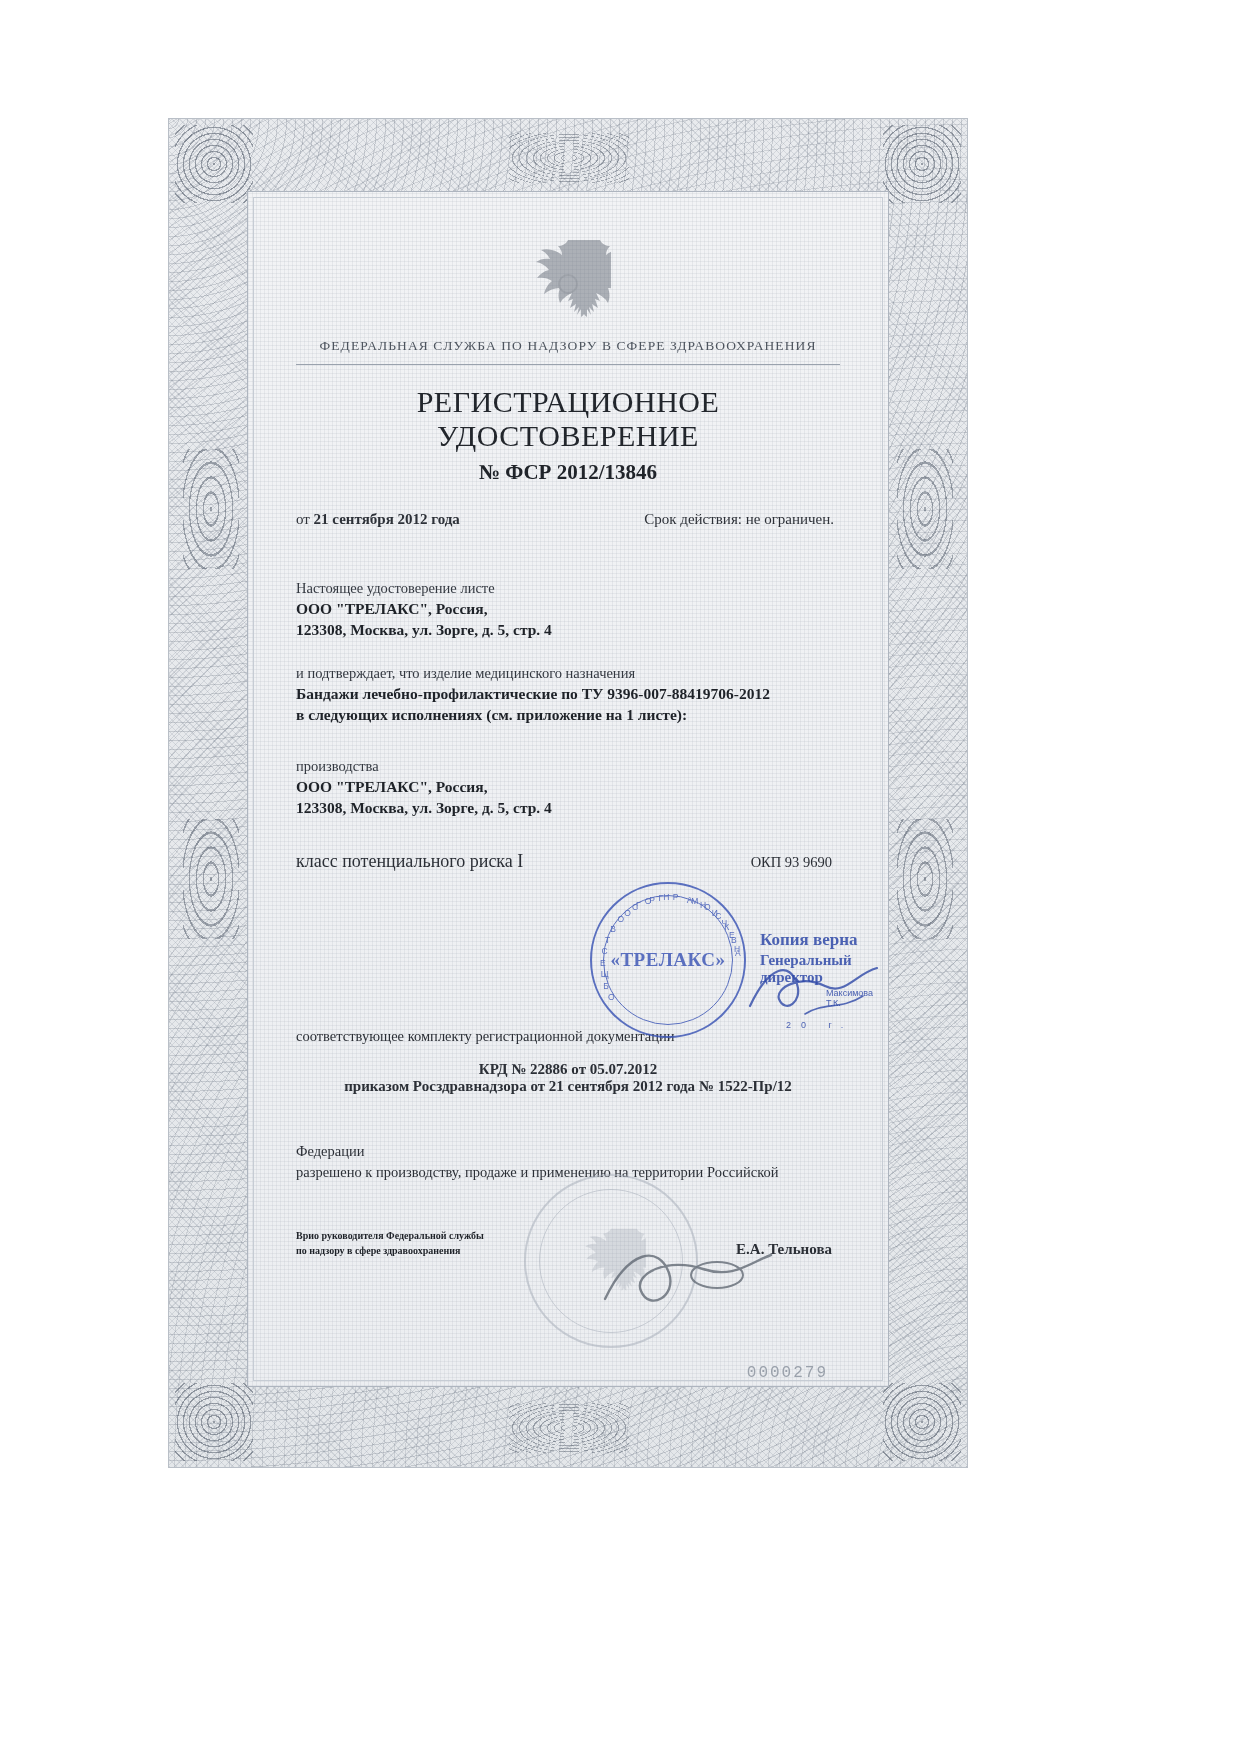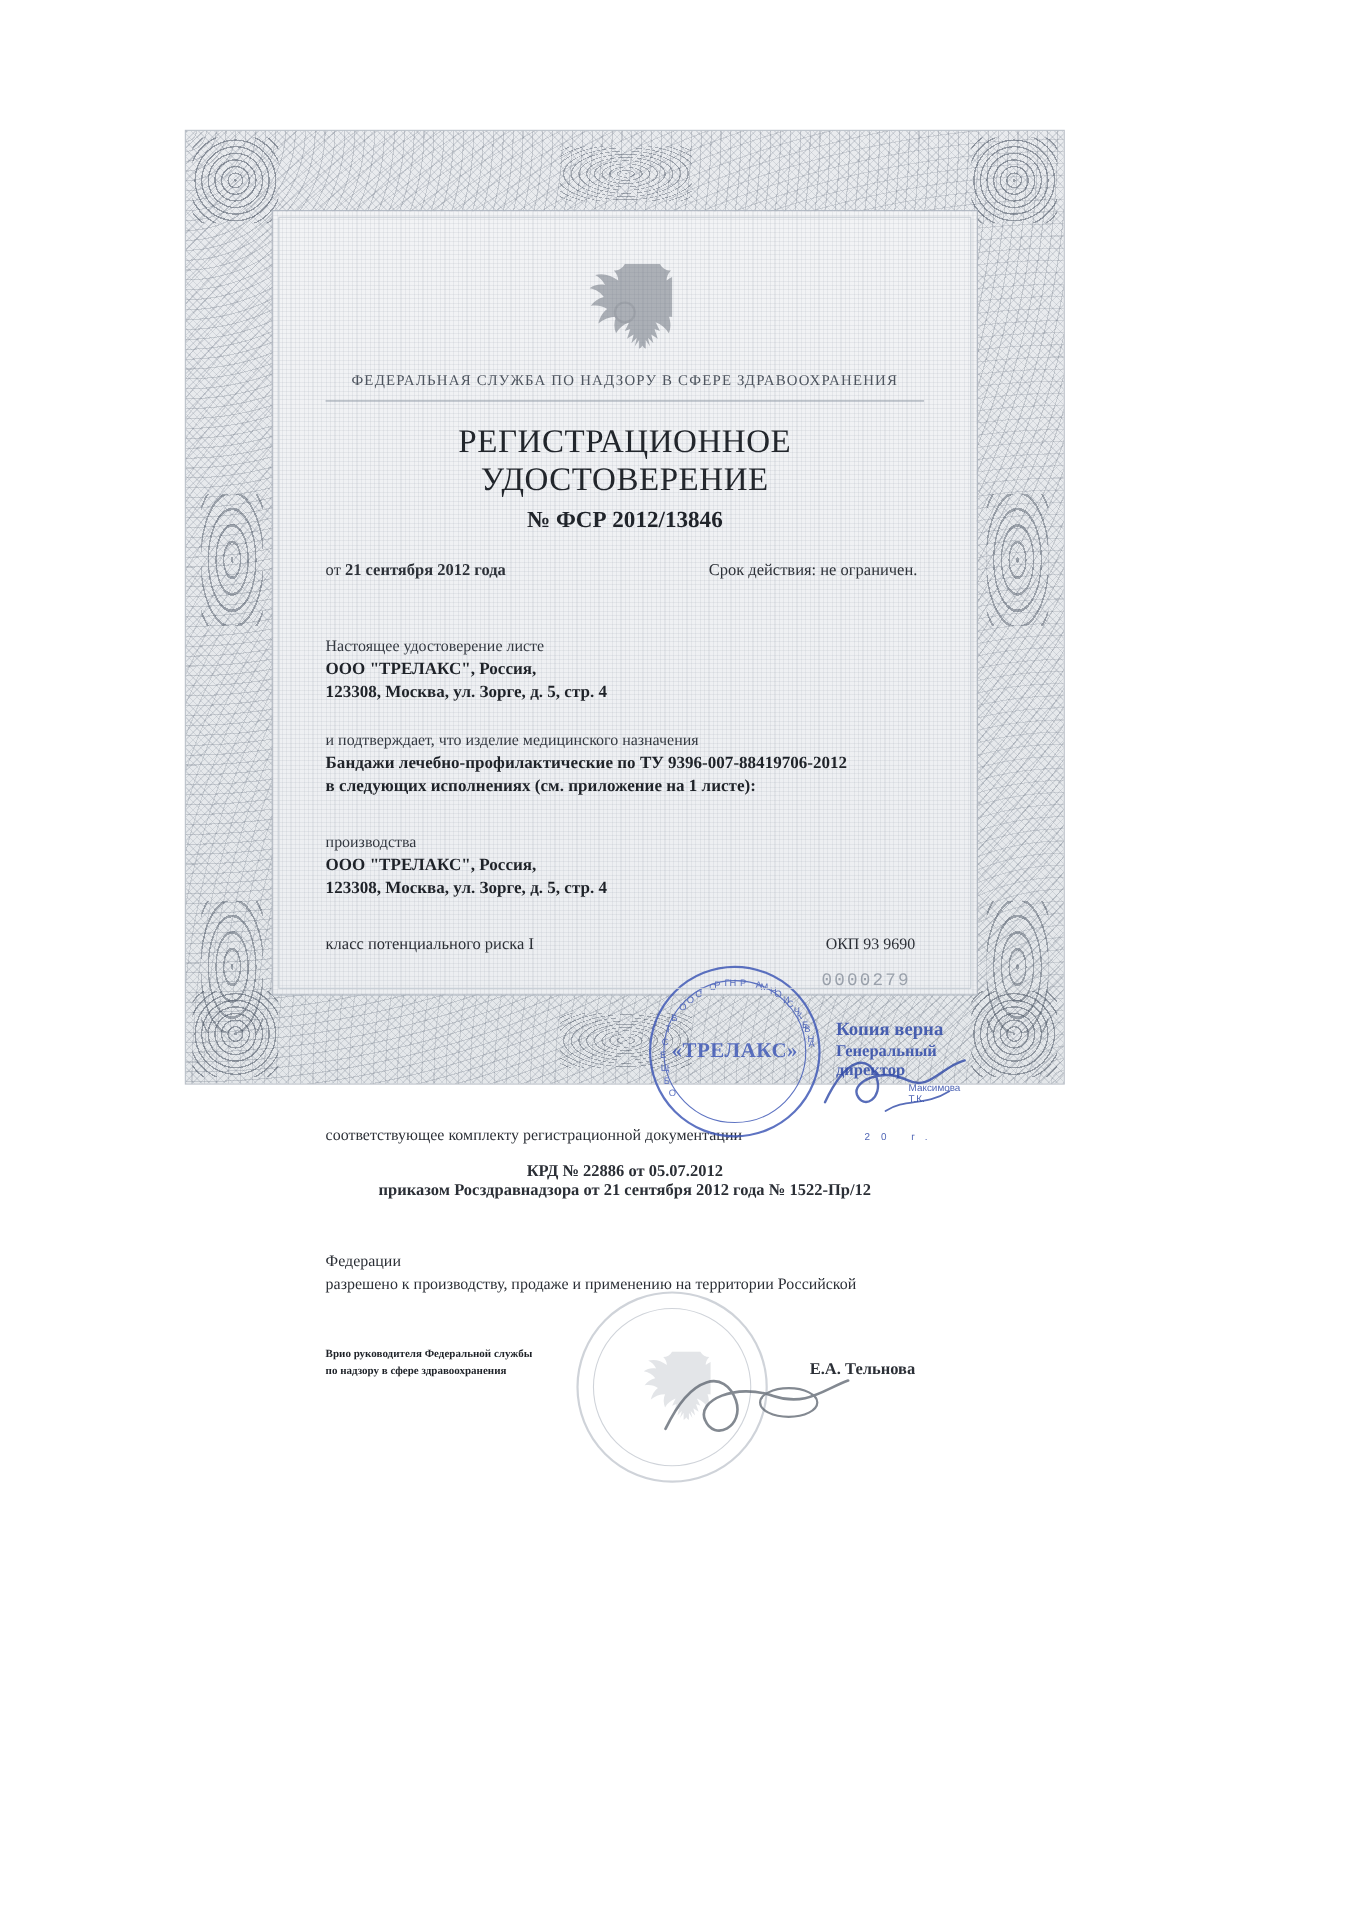--- a/index.html
+++ b/index.html
@@ -15,21 +15,21 @@
     color: #2b2f36;
     overflow: hidden;
   }
 
   
   .certificate {
     position: absolute;
     left: 168px;
     top: 118px;
     width: 800px;
-    height: 868px;
+    height: 1350px;
     background:
       repeating-linear-gradient(45deg, rgba(120,130,145,0.20) 0px, rgba(120,130,145,0.20) 1px, rgba(255,255,255,0) 1px, rgba(255,255,255,0) 5px),
       repeating-linear-gradient(-45deg, rgba(120,130,145,0.20) 0px, rgba(120,130,145,0.20) 1px, rgba(255,255,255,0) 1px, rgba(255,255,255,0) 5px),
       linear-gradient(#e9ebee, #e4e7ea);
     box-sizing: border-box;
     border: 1px solid #b9bfc7;
   }
 
   
   .ornament-band {
@@ -169,21 +169,21 @@
   .gap-sm { margin-top: 26px; }
   .gap-md { margin-top: 34px; }
 
   .risk-row {
     display: flex;
     justify-content: space-between;
     align-items: baseline;
     margin-top: 34px;
     padding-left: 6px;
   }
-  .risk-row .left { font-size: 15px; }
+  .risk-row .left { font-size: 18px; }
   .risk-row .right { font-size: 14.5px; padding-right: 14px; }
 
   .stamp-zone {
     position: relative;
     height: 150px;
   }
 
   .doc-set-line {
     font-size: 14.5px;
     padding-left: 6px;
@@ -305,21 +305,21 @@
     margin-top: 2px;
   }
   .copy-true .l3 {
     font-size: 9px;
     margin-top: 2px;
     margin-left: 66px;
     font-family: "Liberation Sans", sans-serif;
   }
   .copy-true .l4 {
     font-size: 9px;
-    margin-top: 24px;
+    margin-top: 12px;
     margin-left: 26px;
     letter-spacing: 10px;
     font-family: "Liberation Sans", sans-serif;
   }
   .scribble {
     position: absolute;
     left: 455px;
     top: 72px;
     opacity: .8;
   }

